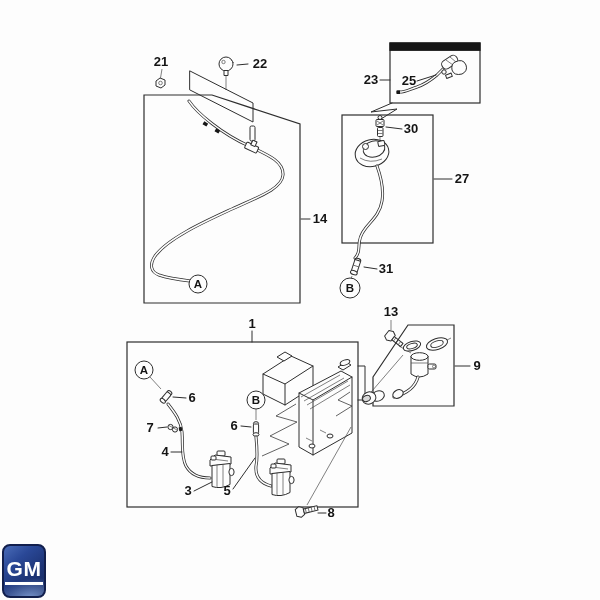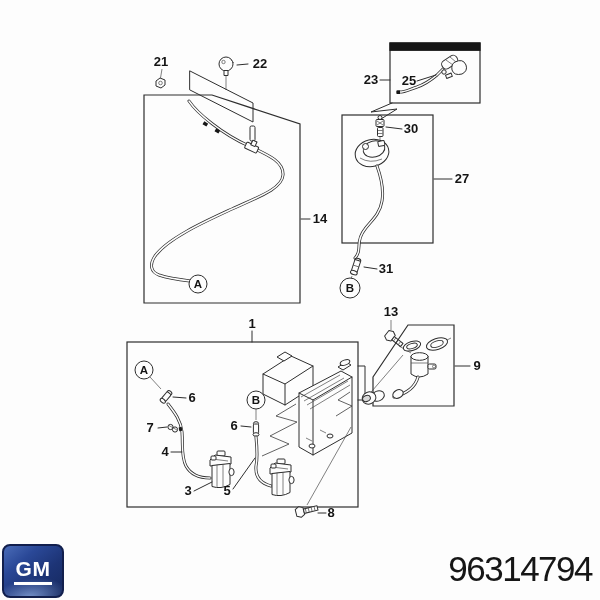--- a/index.html
+++ b/index.html
@@ -15,21 +15,21 @@
   .zig{stroke:#3a3a3a;stroke-width:.8;fill:none;stroke-linejoin:round;}
   .part{stroke:#2e2e2e;stroke-width:1;fill:#fdfdfd;stroke-linejoin:round;}
   .part-dk{stroke:#2e2e2e;stroke-width:1;fill:#d9d9d9;}
   .fill-dark{fill:#161616;stroke:none;}
   .tube-o{stroke:#2e2e2e;stroke-width:3;fill:none;stroke-linecap:round;}
   .tube-i{stroke:#fdfdfd;stroke-width:1.5;fill:none;stroke-linecap:round;}
   .lbl{font:bold 13px "Liberation Sans",sans-serif;fill:#141414;text-anchor:middle;}
   .mk{font:bold 11.5px "Liberation Sans",sans-serif;fill:#141414;text-anchor:middle;}
 
   
-  .gm-logo{position:absolute;left:2px;top:544px;width:62px;height:54px;
+  .gm-logo{position:absolute;left:2px;top:544px;width:44px;height:54px;
     border-radius:8px;border:2px solid #121f4d;box-sizing:border-box;
     background:linear-gradient(140deg,#4a6cb8 0%,#2a4897 30%,#1d3476 62%,#16295f 100%);
     display:flex;align-items:center;justify-content:center;overflow:hidden;}
   .gm-logo::before{content:"";position:absolute;left:-14px;bottom:-20px;width:78px;height:38px;
     background:radial-gradient(ellipse at center,rgba(130,160,215,.85),rgba(130,160,215,0) 68%);
     transform:rotate(-10deg);}
   .gm-logo .gm-text{position:relative;color:#ffffff;font-weight:bold;font-size:21px;
     letter-spacing:.5px;line-height:1;padding:0 2px 3px;border-bottom:3px solid #ffffff;}
 
   
@@ -285,15 +285,14 @@
   <text class="lbl" x="234" y="430">6</text>
   <text class="lbl" x="227" y="495">5</text>
   <text class="lbl" x="331" y="517">8</text>
   <text class="lbl" x="391" y="316">13</text>
   <text class="lbl" x="477" y="370">9</text>
 </svg>
 
   <div class="gm-logo">
     <span class="gm-text">GM</span>
   </div>
-  <div class="part-number">96314794</div>
 
 </div>
 
 </body></html>

